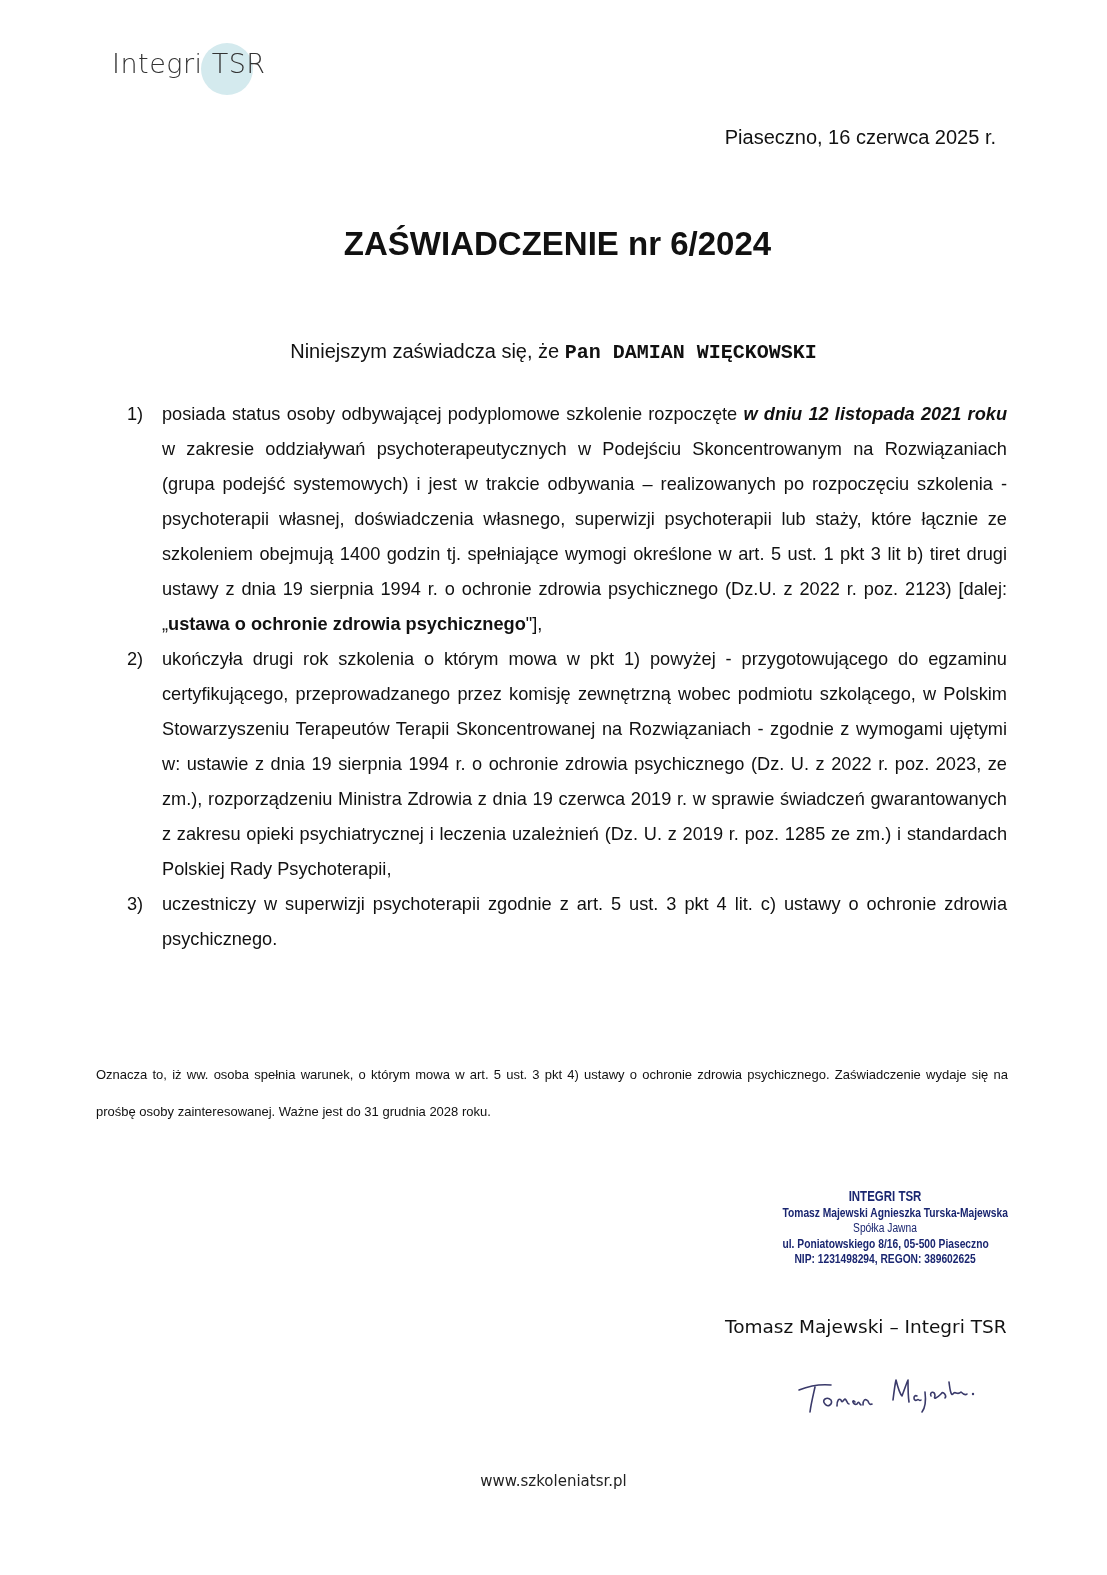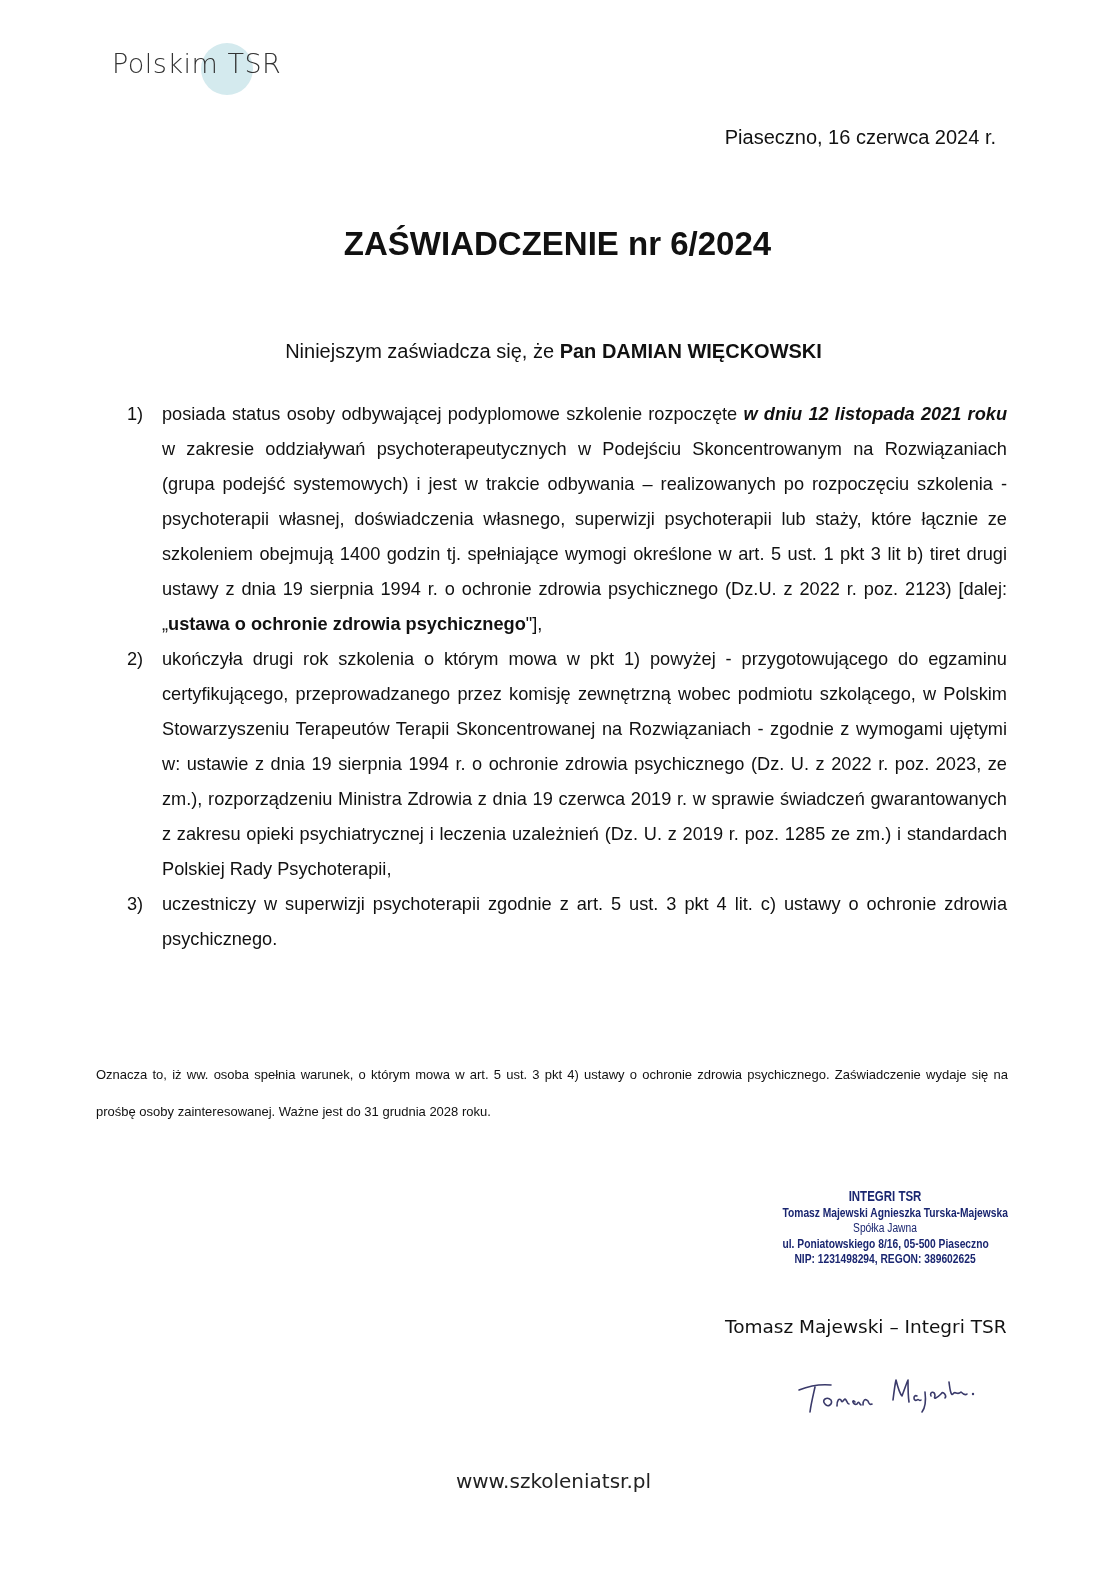--- a/index.html
+++ b/index.html
@@ -5,42 +5,42 @@
     html, body { margin: 0; padding: 0; background: #ffffff; }
     body { width: 1107px; height: 1575px; position: relative; overflow: hidden; color: #111; font-family: "Liberation Sans", sans-serif; }
     .logo { position: absolute; left: 112px; top: 40px; height: 56px; }
     .logo-circle { position: absolute; left: 89px; top: 3px; width: 52px; height: 52px; border-radius: 50%; background: #d4eaee; }
     .logo-text { position: absolute; left: 0; top: 8px; font-size: 27px; color: #333; font-family: "DejaVu Sans", sans-serif; letter-spacing: 0.5px; white-space: nowrap; font-weight: 300; }
     .logo-text .tsr { position: relative; margin-top: 44px; }
     .place-date { position: absolute; right: 111px; top: 126px; font-size: 20px; }
     .title { position: absolute; left: 0; right: 0; top: 225px; text-align: center; font-size: 33px; font-weight: bold; padding-left: 16px; }
     .title span { display: inline-block; transform: translateX(-4px); }
     .intro { position: absolute; left: 0; right: 0; top: 340px; text-align: center; font-size: 20px; }
-    .intro b { font-weight: bold; }
+    .intro b { font-weight: bold; font-family: Liberation Mono, monospace; }
     .list { position: absolute; left: 127px; width: 880px; top: 397px; margin: 0; padding: 0; list-style: none; }
     .list li { position: relative; padding-left: 35px; font-size: 18.2px; line-height: 35px; text-align: justify; }
     .list li .num { position: absolute; left: 0; top: 0; }
     .closing { position: absolute; left: 96px; width: 912px; top: 1056px; font-size: 13px; line-height: 37px; text-align: justify; }
     .stamp { position: absolute; left: 760px; top: 1188px; width: 250px; text-align: center; color: #1a2670; font-family: "Liberation Sans", sans-serif; font-weight: bold; line-height: 1.25; transform: scaleX(0.82); transform-origin: center top; }
     .stamp .s1 { font-size: 14px; }
     .stamp .s2 { font-size: 12.5px; white-space: nowrap; }
     .stamp .s3 { font-size: 12.5px; font-weight: normal; }
     .signer { position: absolute; left: 725px; top: 1316px; font-size: 18.5px; font-family: "DejaVu Sans", sans-serif; font-weight: 400; }
     .signature { position: absolute; left: 795px; top: 1370px; width: 190px; height: 50px; }
-    .footer { position: absolute; left: 0; right: 0; top: 1468px; text-align: center; font-size: 20px; line-height: 26px; font-family: "DejaVu Sans", sans-serif; color: #222; }
+    .footer { position: absolute; left: 0; right: 0; top: 1468px; text-align: center; font-size: 15px; line-height: 26px; font-family: "DejaVu Sans", sans-serif; color: #222; }
   </style>
 </head>
 <body>
 
 <div class="logo">
   <div class="logo-circle"></div>
-  <div class="logo-text"><span>Polskim</span> <span class="tsr">TSR</span></div>
+  <div class="logo-text"><span>Integri</span> <span class="tsr">TSR</span></div>
 </div>
 
-<div class="place-date">Piaseczno, 16 czerwca 2024 r.</div>
+<div class="place-date">Piaseczno, 16 czerwca 2025 r.</div>
 
 <div class="title"><span>ZAŚWIADCZENIE nr 6/2024</span></div>
 
 <div class="intro"><span>Niniejszym zaświadcza się, że </span><b>Pan DAMIAN WIĘCKOWSKI</b></div>
 
 <ol class="list">
   <li>
     <span class="num">1)</span>
     <span>posiada status osoby odbywającej podyplomowe szkolenie rozpoczęte </span><b><i>w dniu 12 listopada 2021 roku</i></b><span> w zakresie oddziaływań psychoterapeutycznych w Podejściu Skoncentrowanym na Rozwiązaniach (grupa podejść systemowych) i jest w trakcie odbywania – realizowanych po rozpoczęciu szkolenia - psychoterapii własnej, doświadczenia własnego, superwizji psychoterapii lub staży, które łącznie ze szkoleniem obejmują 1400 godzin tj. spełniające wymogi określone w art. 5 ust. 1 pkt 3 lit b) tiret drugi ustawy z dnia 19 sierpnia 1994 r. o ochronie zdrowia psychicznego (Dz.U. z 2022 r. poz. 2123) [dalej: „</span><b>ustawa o ochronie zdrowia psychicznego</b><span>"],</span>
   </li>

